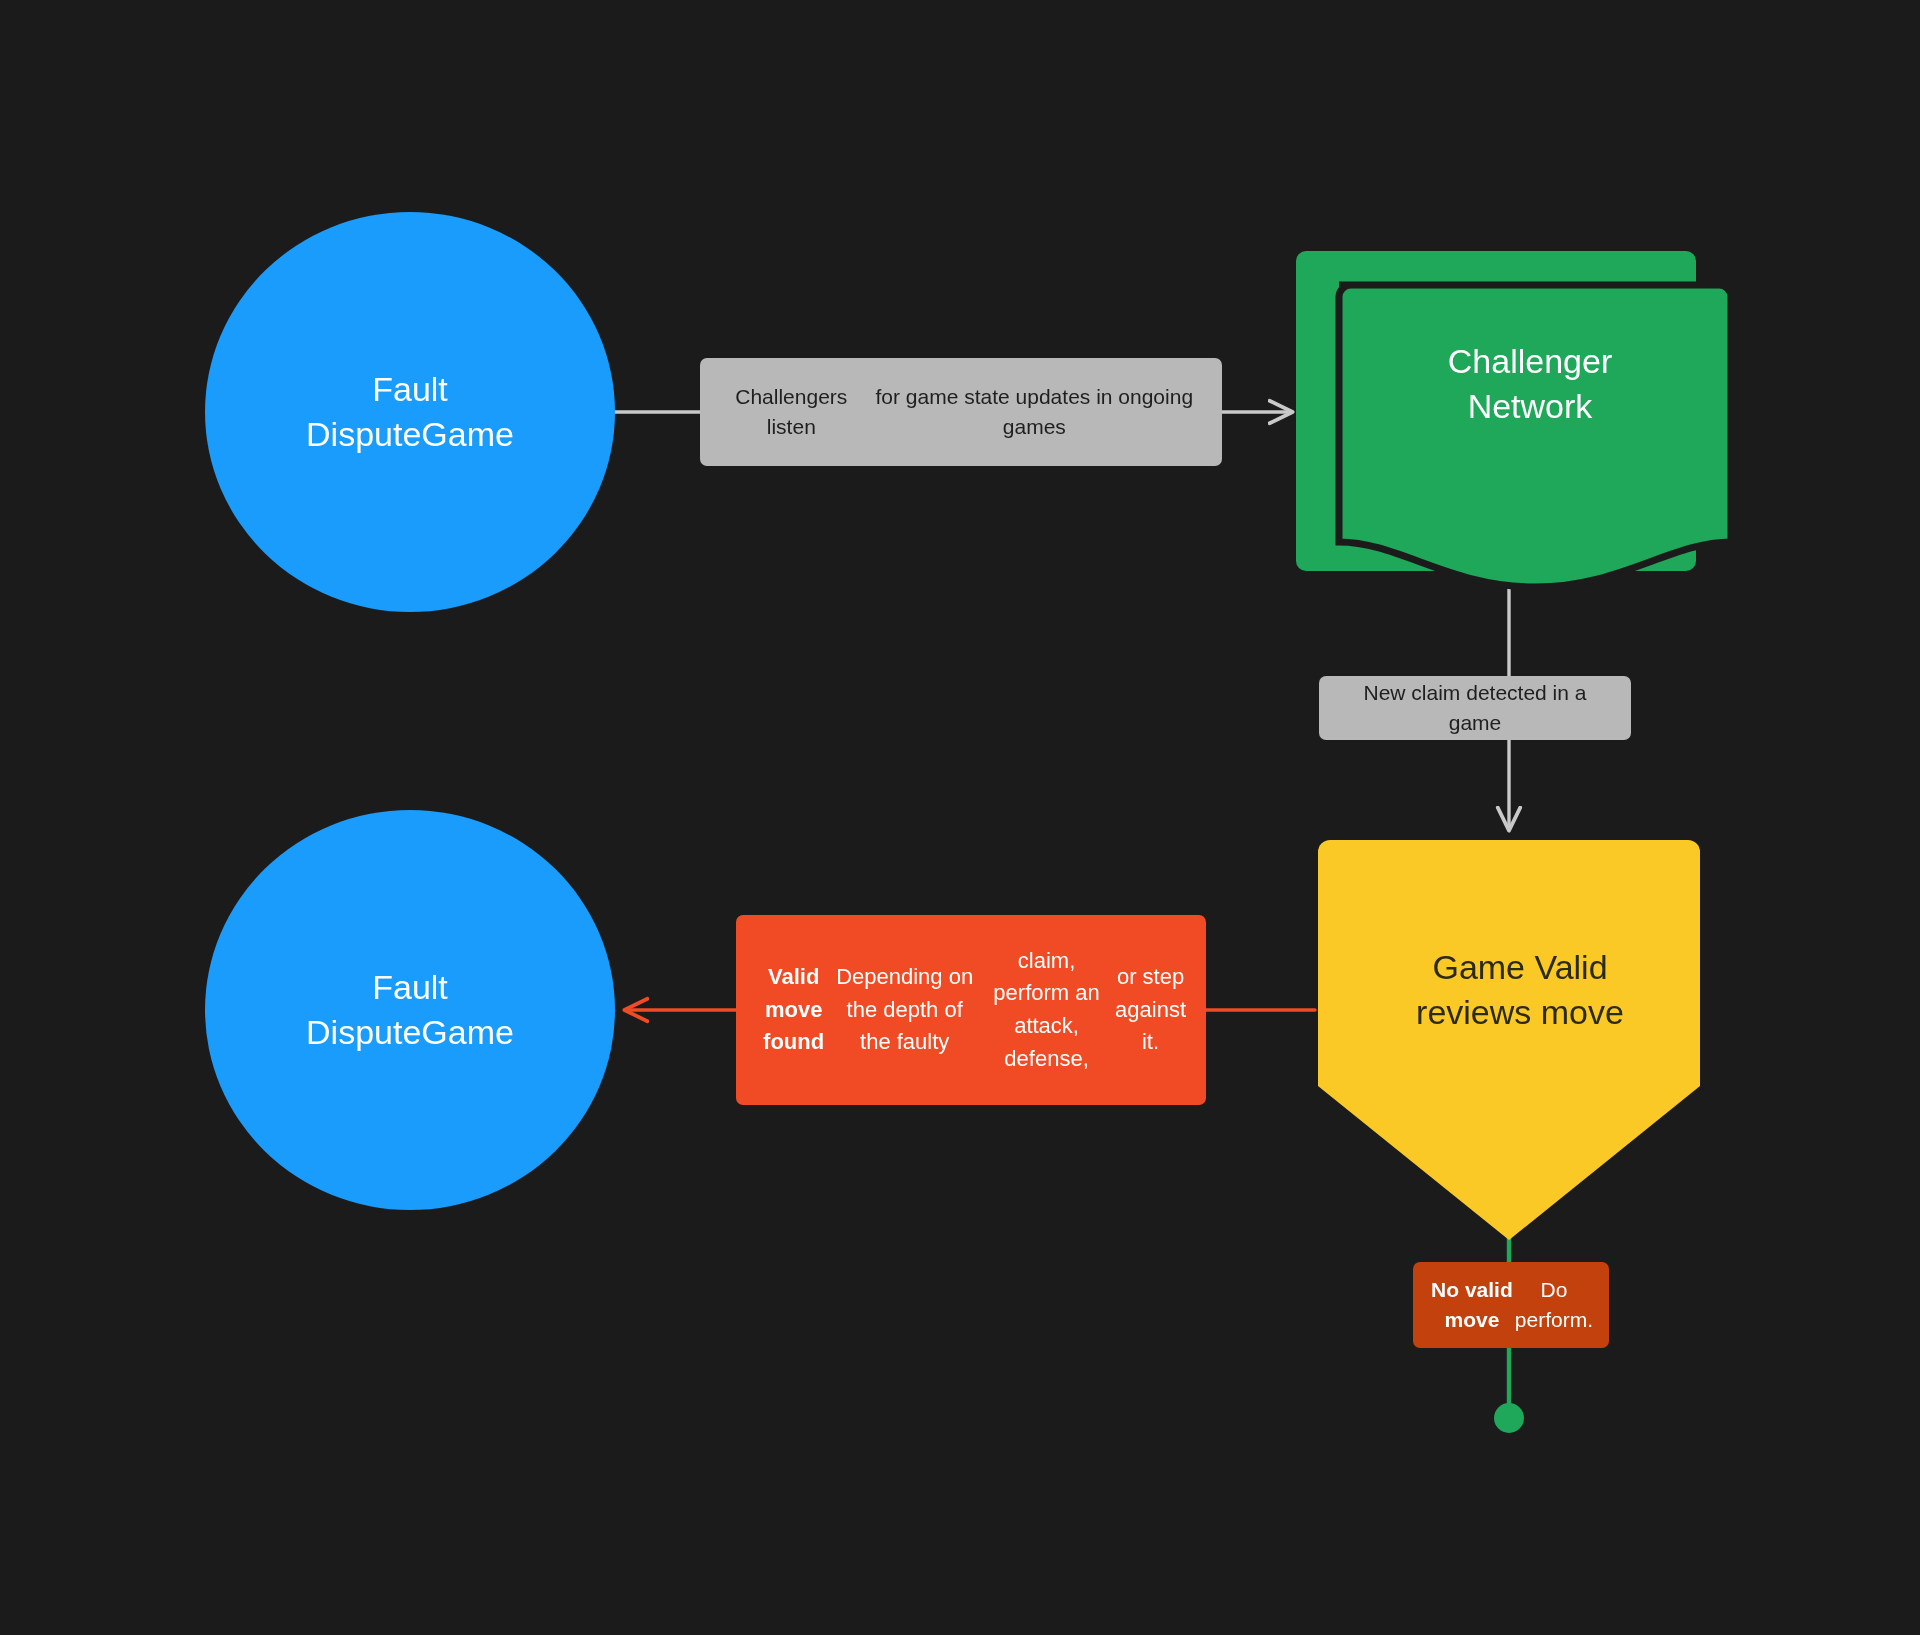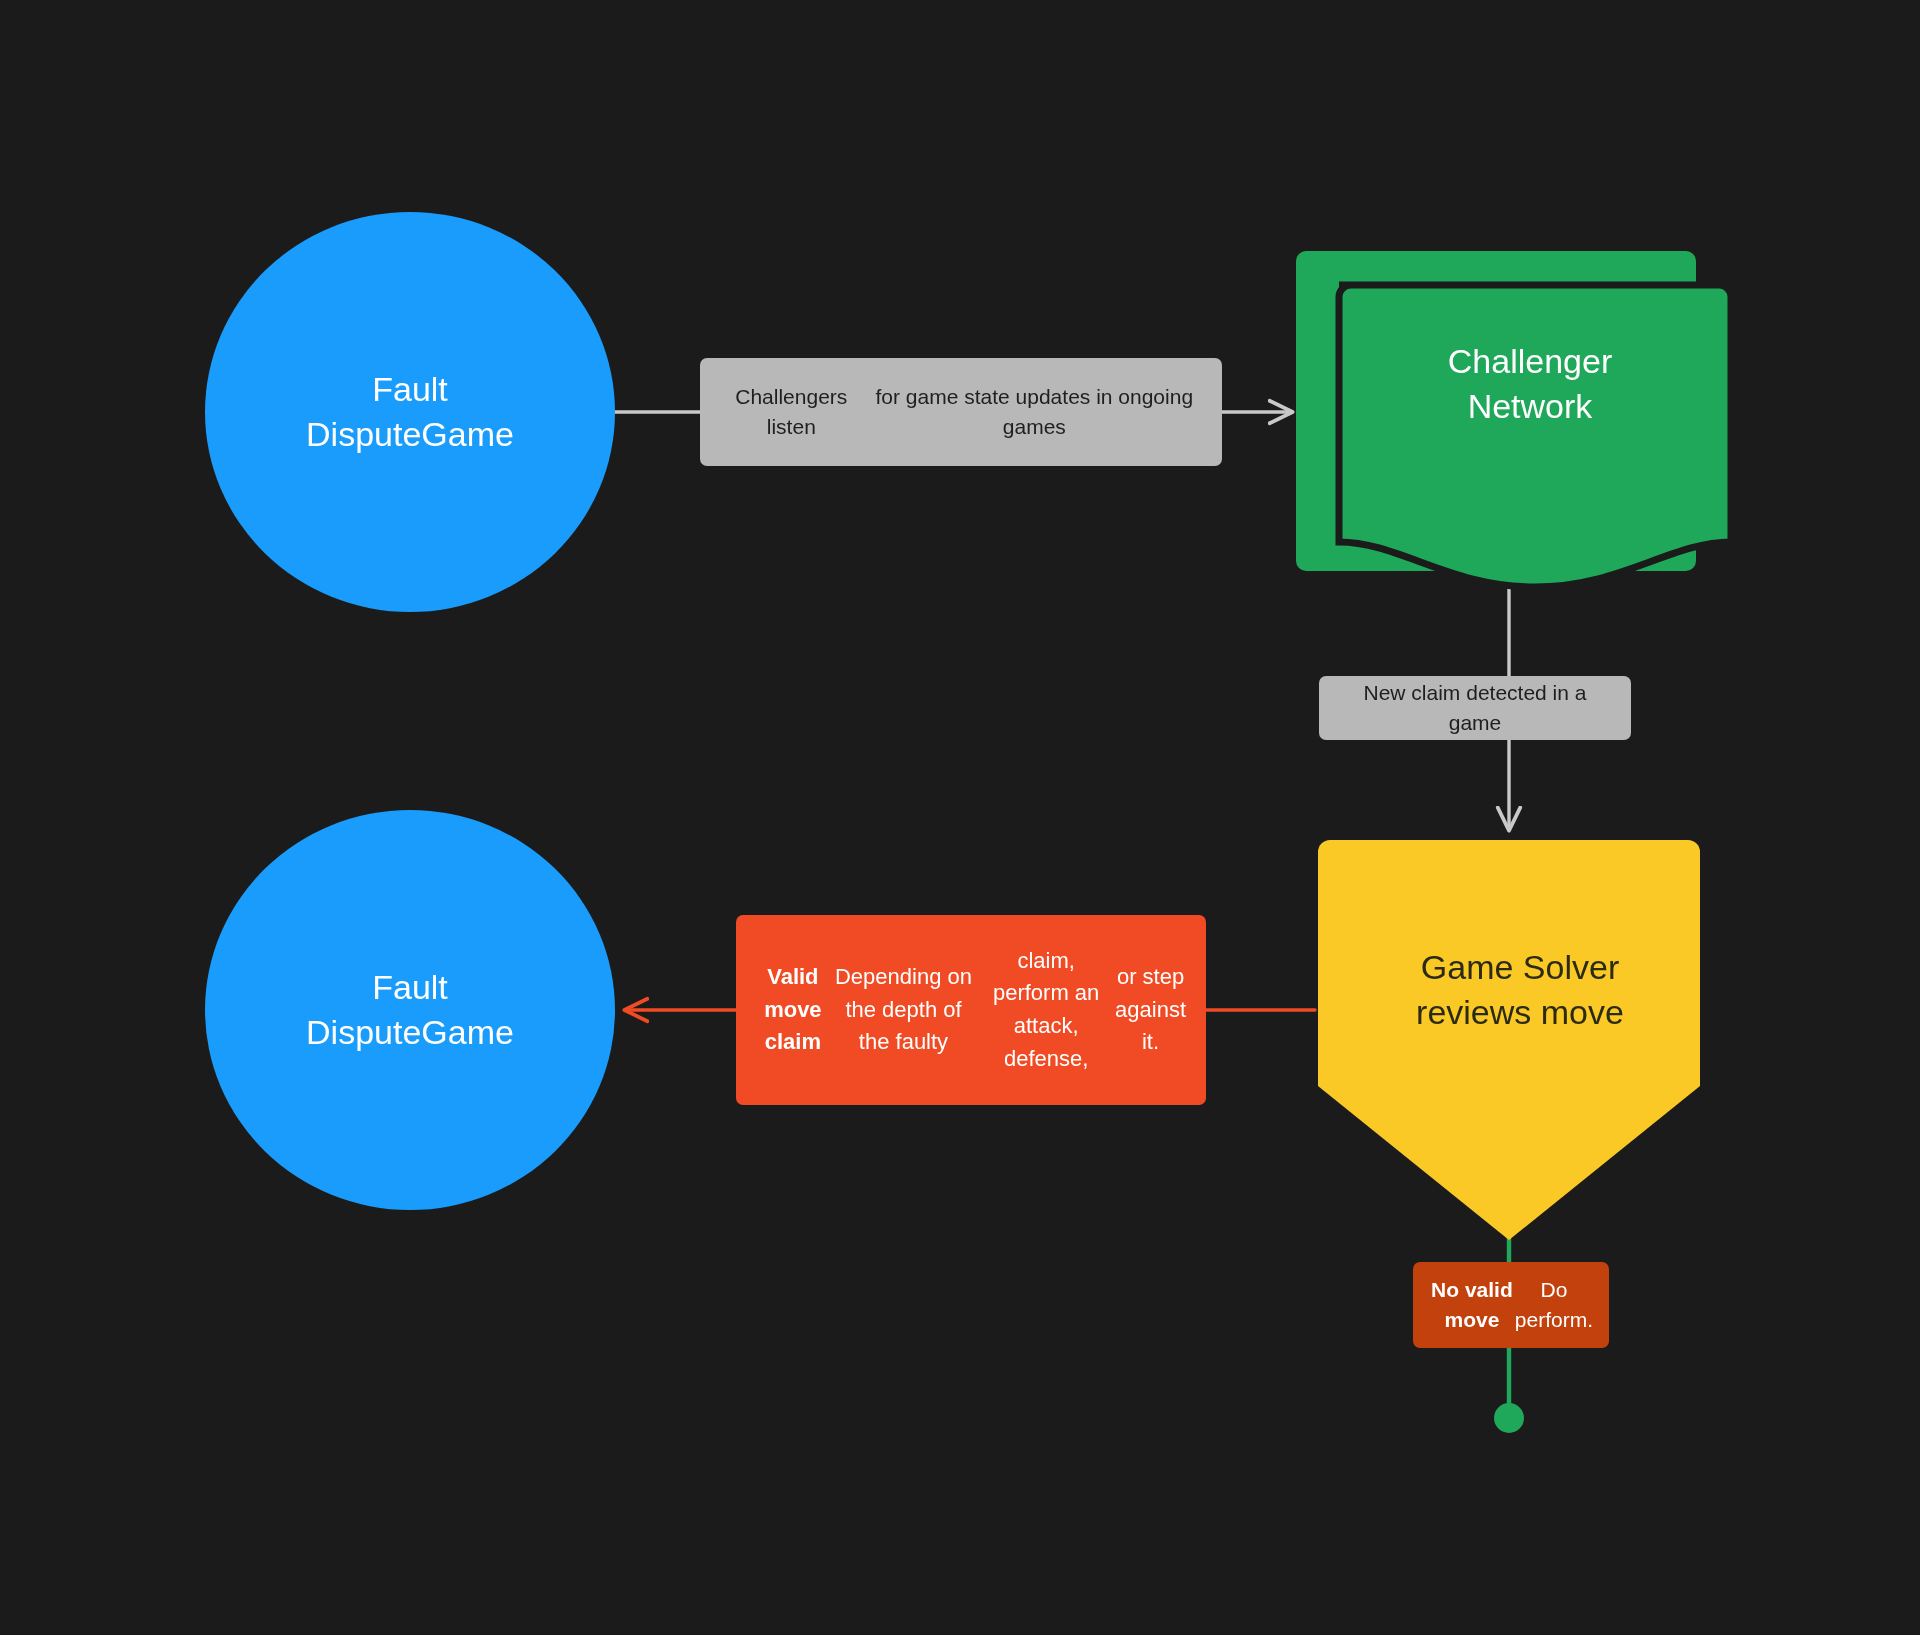--- a/index.html
+++ b/index.html
@@ -149,40 +149,40 @@
     <span class="ln">Fault</span>
     <span class="ln">DisputeGame</span>
   </div>
 
   <div class="node-label doc-label" style="left:1340px; top:324px; width:380px; height:120px;">
     <span class="ln">Challenger</span>
     <span class="ln">Network</span>
   </div>
 
   <div class="node-label pent-label" style="left:1330px; top:930px; width:380px; height:120px;">
-    <span class="ln">Game Solver</span>
+    <span class="ln">Game Valid</span>
     <span class="ln">reviews move</span>
   </div>
 
   <div class="node-label circle-label" style="left:205px; top:950px; width:410px; height:120px;">
     <span class="ln">Fault</span>
     <span class="ln">DisputeGame</span>
   </div>
 
   <div class="edge-label label-grey" style="left:700px; top:358px; width:522px; height:108px;">
     <span class="ln">Challengers listen</span>
     <span class="ln">for game state updates in ongoing games</span>
   </div>
 
   <div class="edge-label label-grey" style="left:1319px; top:676px; width:312px; height:64px;justify-content:center;">
     <span class="ln">New claim detected in a game</span>
   </div>
 
   <div class="edge-label label-orange" style="left:736px; top:915px; width:470px; height:190px;">
-    <span class="ln bold-line">Valid move claim</span>
+    <span class="ln bold-line">Valid move found</span>
     <span class="ln">Depending on the depth of the faulty</span>
     <span class="ln">claim, perform an attack, defense,</span>
     <span class="ln">or step against it.</span>
   </div>
 
   <div class="edge-label label-green" style="left:1413px; top:1262px; width:196px; height:86px;">
     <span class="ln bold-line">No valid move</span>
     <span class="ln">Do perform.</span>
   </div>
 

